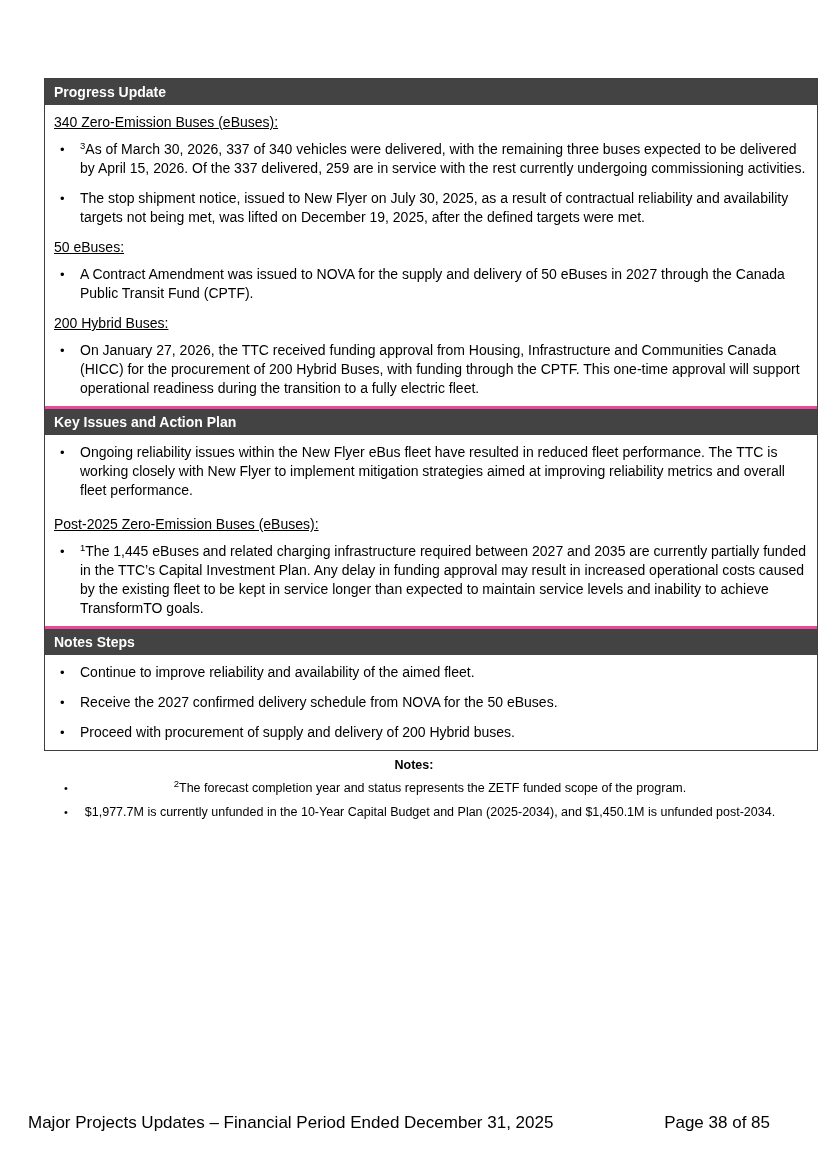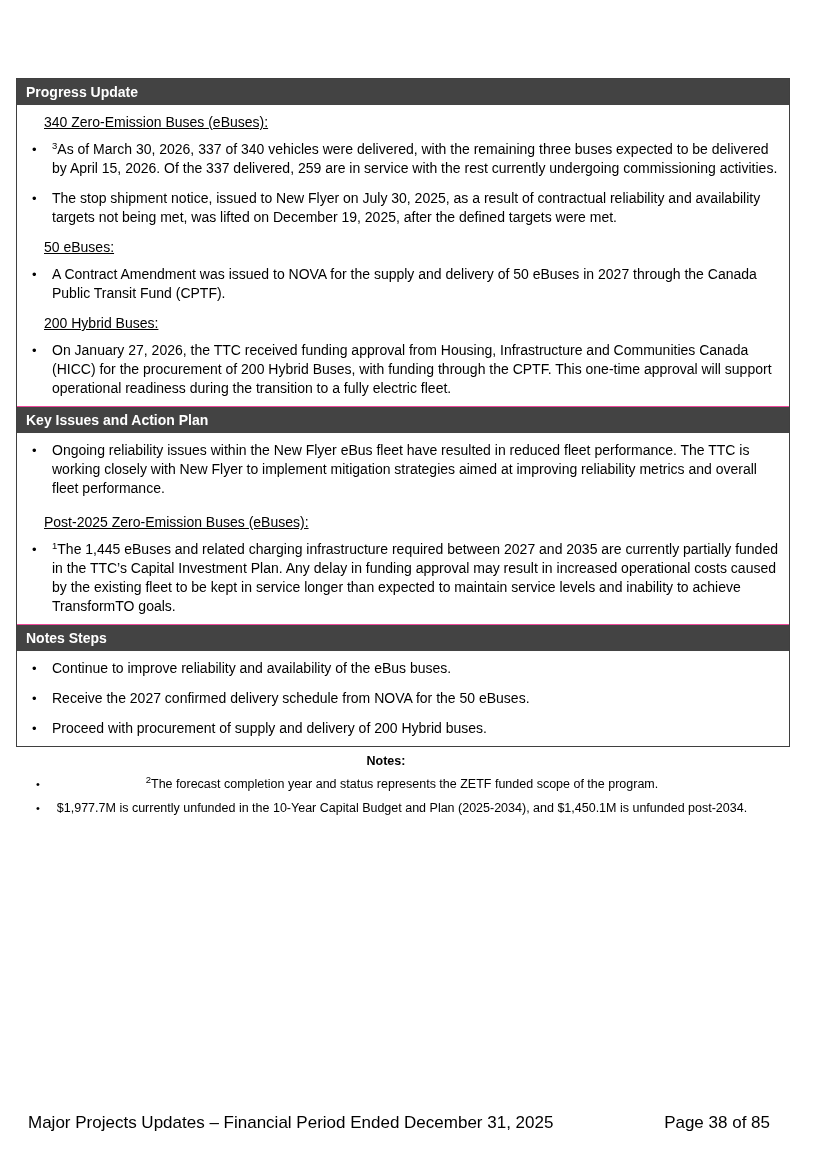--- a/index.html
+++ b/index.html
@@ -6,48 +6,48 @@
   body { font-family: "Liberation Sans", "DejaVu Sans", sans-serif; color: var(--body-text, #000000); }
   .page {
     position: relative;
     width: 828px;
     height: 1176px;
     background: #ffffff;
     overflow: hidden;
   }
   .content {
     position: absolute;
-    left: 16px;
+    left: 44px;
     top: 78px;
     width: 774px;
   }
   .report-table {
     width: 774px;
     border: 1px solid var(--table-border, #3f3f3f);
     box-sizing: border-box;
   }
   .section-header {
     background: var(--section-header-bg, #434343);
     color: var(--section-header-text, #ffffff);
     font-size: 14px;
     font-weight: 700;
     line-height: 18px;
     padding: 4px 9px 4px 9px;
-    border-top: 1px solid #ec4899;
+    border-top: 3px solid #ec4899;
     border-bottom: 1px solid #fdfdfd;
   }
   .report-table > .section-header:first-child { border-top: none; }
   .section-body {
     padding: 7px 9px 8px 9px;
     font-size: 14px;
     line-height: 19px;
   }
   .subhead {
     text-decoration: underline;
-    margin: 0 0 8px 18px;
+    margin: 0 0 8px 0;
   }
   .bullet {
     display: flex;
     margin: 0 0 11px 0;
   }
   .section-body > :last-child { margin-bottom: 0; }
   .bullet .dot {
     flex: none;
     width: 20px;
     padding-left: 6px;
@@ -138,21 +138,21 @@
         <div class="bullet">
           <span class="dot">•</span>
           <span class="btext"><sup class="fnref">1</sup><span>The 1,445 eBuses and related charging infrastructure required between 2027 and 2035 are currently partially funded in the TTC’s Capital Investment Plan. Any delay in funding approval may result in increased operational costs caused by the existing fleet to be kept in service longer than expected to maintain service levels and inability to achieve TransformTO goals.</span></span>
         </div>
       </div>
 
       <div class="section-header"><span>Notes Steps</span></div>
       <div class="section-body">
         <div class="bullet">
           <span class="dot">•</span>
-          <span class="btext">Continue to improve reliability and availability of the eBus buses.</span>
+          <span class="btext">Continue to improve reliability and availability of the aimed fleet.</span>
         </div>
         <div class="bullet">
           <span class="dot">•</span>
           <span class="btext">Receive the 2027 confirmed delivery schedule from NOVA for the 50 eBuses.</span>
         </div>
         <div class="bullet">
           <span class="dot">•</span>
           <span class="btext">Proceed with procurement of supply and delivery of 200 Hybrid buses.</span>
         </div>
       </div>

